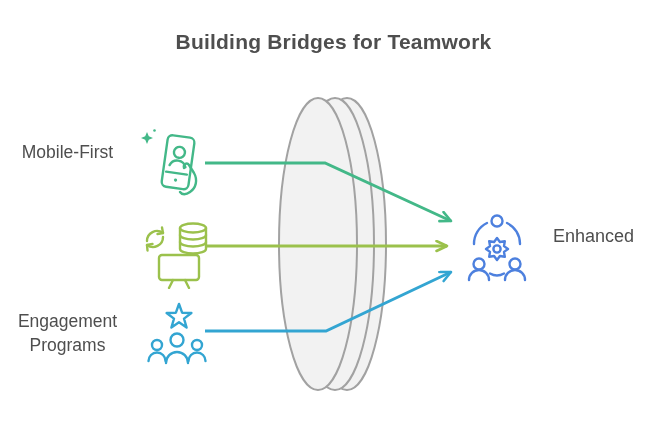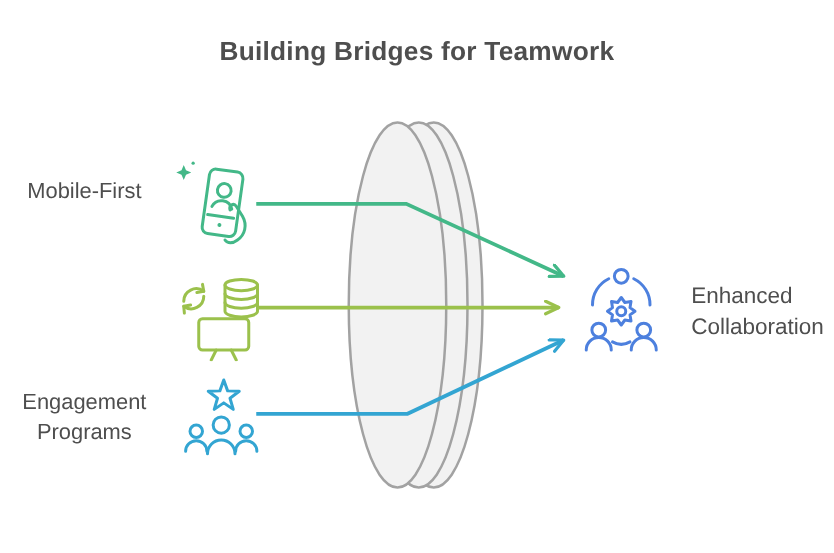--- a/index.html
+++ b/index.html
@@ -115,16 +115,15 @@
       <circle cx="31" cy="38" r="3.6"></circle>
       <circle cx="13" cy="53" r="5.5"></circle>
       <path d="M3,69 a10,10 0 0 1 20,0"></path>
       <circle cx="49" cy="53" r="5.5"></circle>
       <path d="M39,69 a10,10 0 0 1 20,0"></path>
       <path d="M24,62.5 Q31,66.5 38,62.5"></path>
     </g>
   </svg>
   <div class="label right" style="top:224px">
     <span>Enhanced</span>
-    <span>Collaboration</span>
   </div>
 
 </div>
 
 </body></html>

